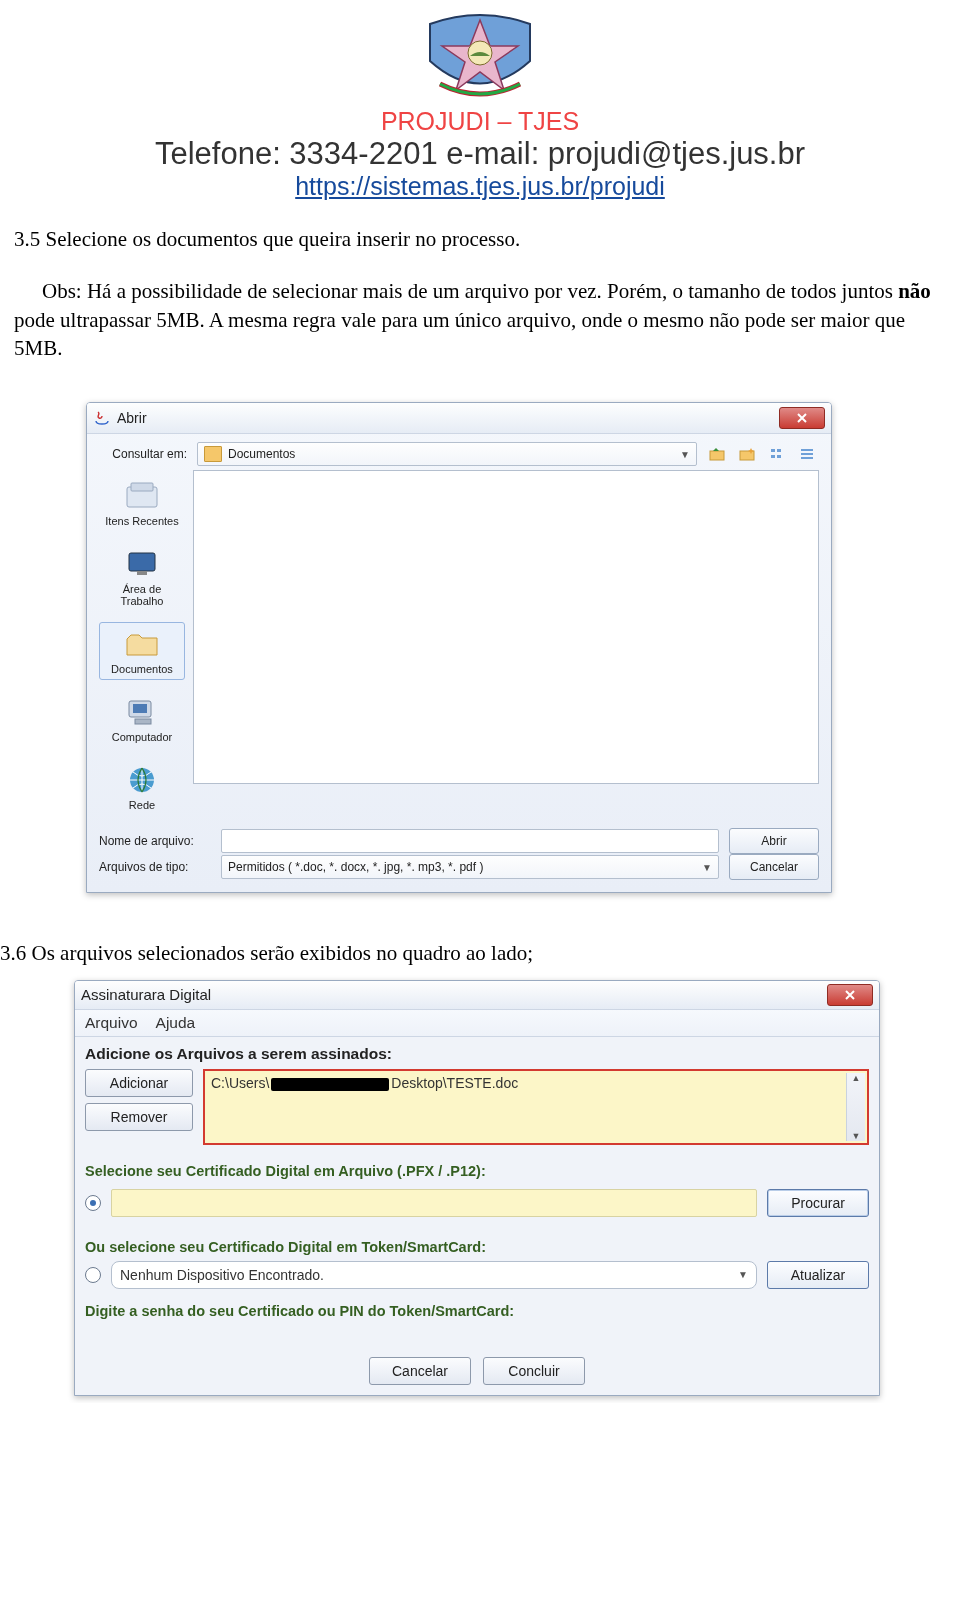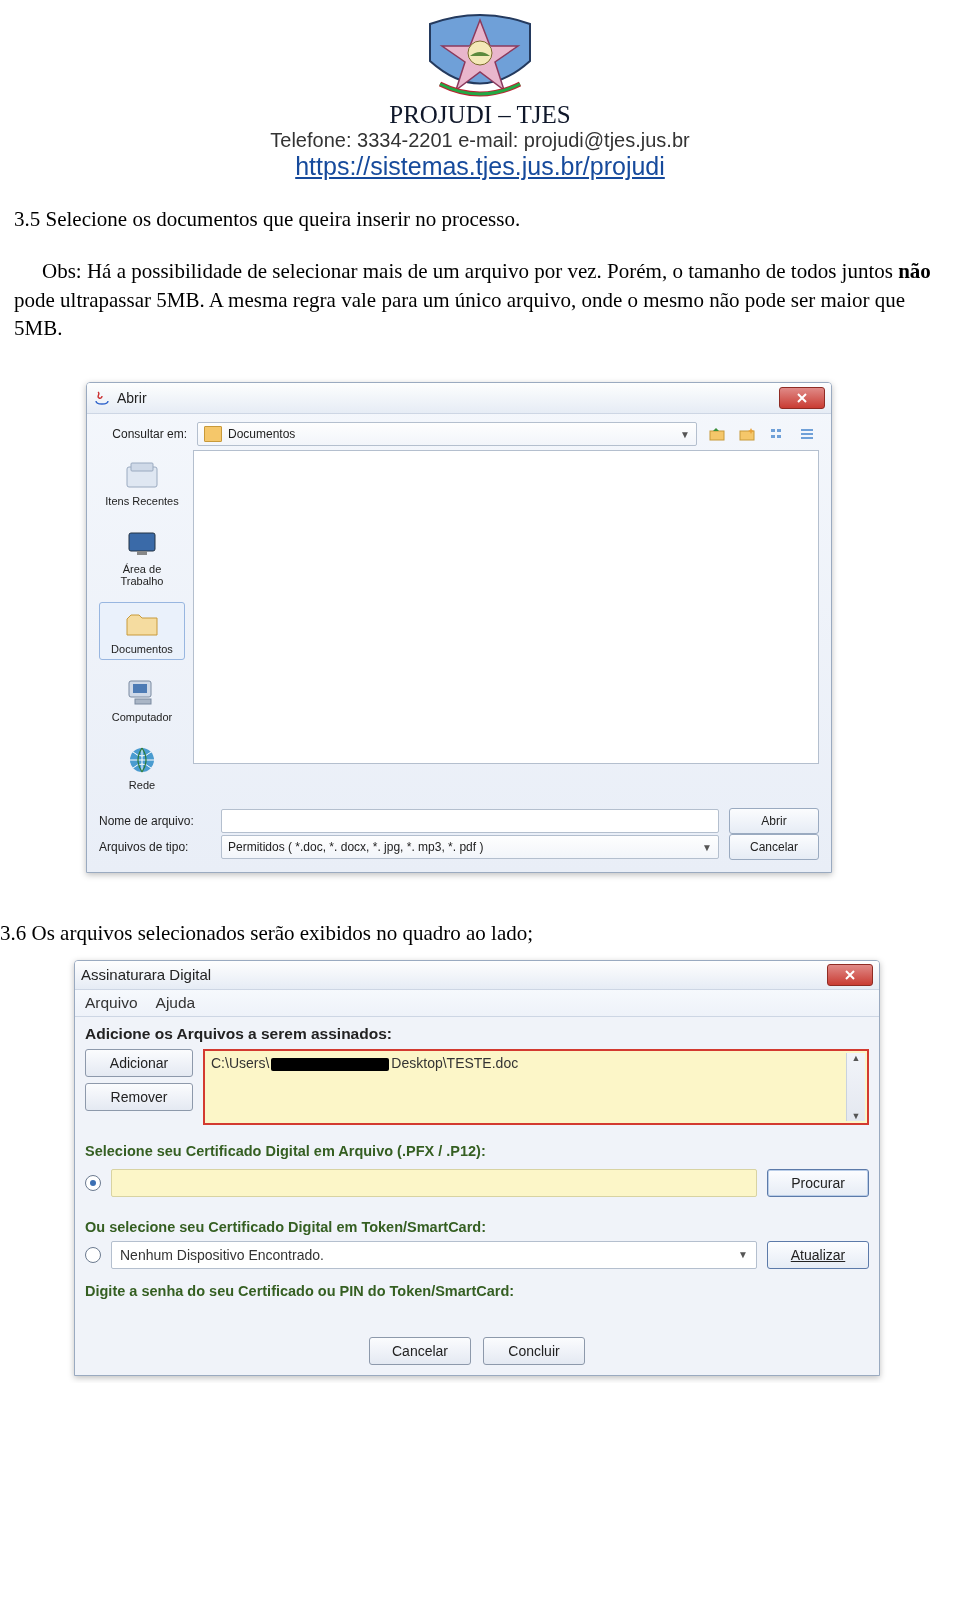--- a/index.html
+++ b/index.html
@@ -16,27 +16,28 @@
     padding-top:6px;
   }
   .crest{
     width:120px;
     height:95px;
     margin:0 auto;
     position:relative;
   }
   .crest svg{display:block;margin:0 auto;}
   .h-title{
-    font-family:Liberation Serif, serif;
+    font-family:Liberation Sans, sans-serif;
     font-size:25px;
-    color:#0f172a;
+    color:#ef4444;
+    margin-top:6px;
   }
   .h-sub{
     font-family:"Segoe UI","Tahoma",sans-serif;
-    font-size:20px;
+    font-size:31px;
     color:#333;
   }
   .h-link{
     font-family:"Segoe UI","Tahoma",sans-serif;
     font-size:25px;
     color:#164a9c;
     text-decoration:underline;
     margin-bottom:24px;
   }
   .body-text{
@@ -212,21 +213,21 @@
   .rbtn{
     width:100px;height:26px;border:1px solid #5c7aa9;border-radius:3px;
     background:linear-gradient(#fcfdff,#e6ecf5);
     display:flex;align-items:center;justify-content:center;font-size:14px;
     box-shadow:0 0 0 1px #b9cde8 inset;
   }
   .token-row{
     margin:6px 10px 0 10px;display:flex;align-items:center;gap:10px;
   }
   .token-field{
-    flex:1;height:26px;border:1px solid #b4bfce;border-radius:2px;background:#fff;
+    flex:1;height:26px;border:1px solid #b4bfce;border-radius:8px;background:#fff;
     display:flex;align-items:center;padding:0 8px;font-size:14px;color:#333;justify-content:center;
   }
   .pin-row{
     margin:14px 10px 0 10px;font-size:14.5px;color:#355f22;font-weight:bold;
   }
   .signrow{
     margin:10px 10px 0 10px;display:flex;align-items:center;gap:10px;
   }
   .pinfield{
     flex:1;height:26px;background:#fcf6c8;border:1px solid #d8d3a2;border-radius:2px;
@@ -429,21 +430,21 @@
     <div class="rbtn">Procurar</div>
   </div>
 
   <div class="cert-row" style="margin-top:22px;">Ou selecione seu Certificado Digital em Token/SmartCard:</div>
   <div class="token-row">
     <div class="radio"></div>
     <div class="token-field">
       <span>Nenhum Dispositivo Encontrado.</span>
       <span style="margin-left:auto;font-size:10px;color:#555;">▼</span>
     </div>
-    <div class="rbtn" style="box-shadow:none;text-decoration:underline;">Atualizar</div>
+    <div class="rbtn" style="box-shadow:none;">Atualizar</div>
   </div>
 
   <div class="pin-row">Digite a senha do seu Certificado ou PIN do Token/SmartCard:</div>
 
   <div class="footer">
     <div class="sbtn" style="width:100px;">Cancelar</div>
     <div class="sbtn" style="width:100px;">Concluir</div>
   </div>
 </div>
 

